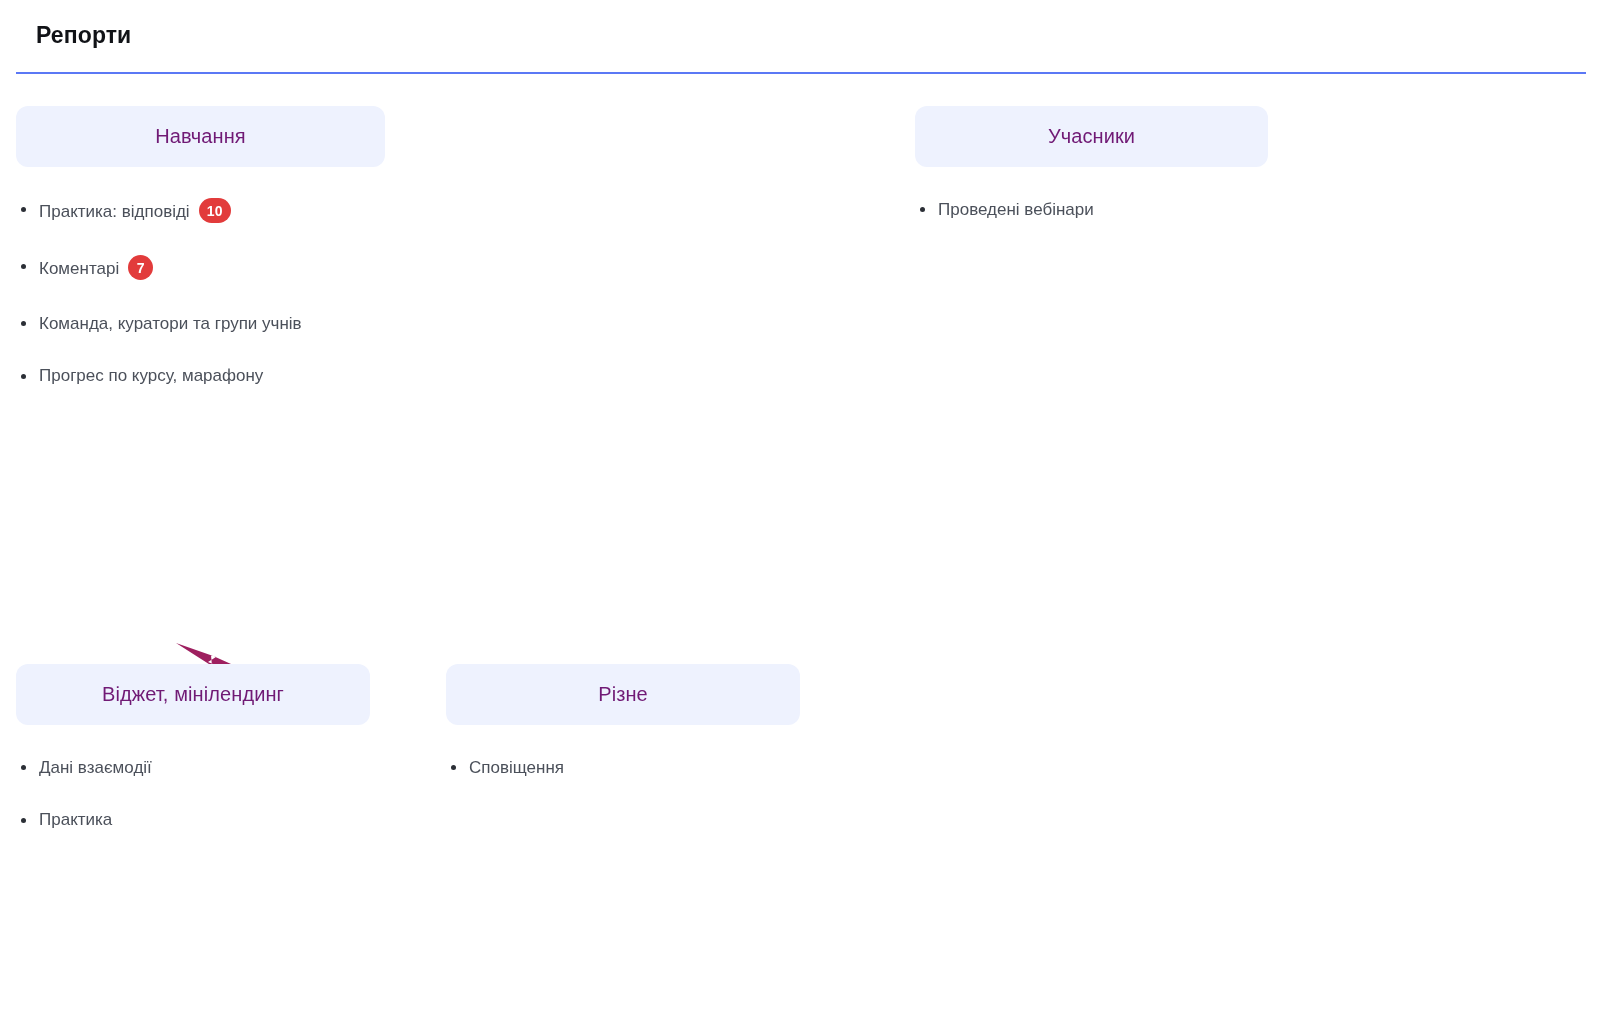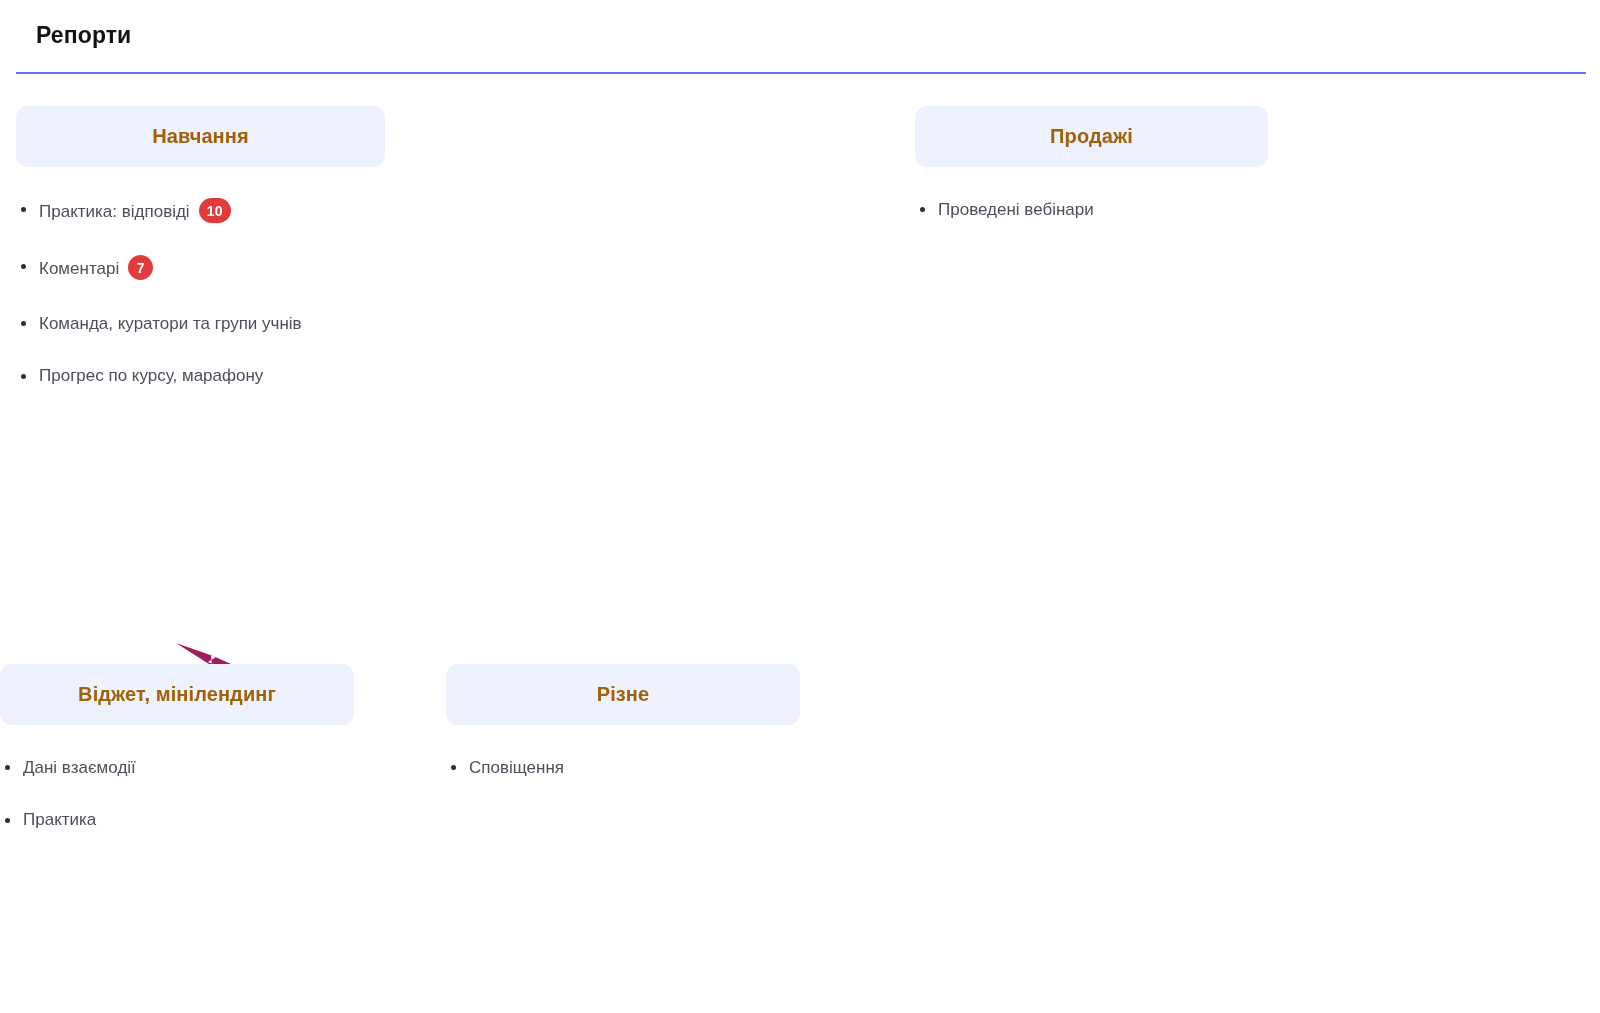--- a/index.html
+++ b/index.html
@@ -60,35 +60,35 @@
 
   .group {
     position: absolute;
     top: 0;
   }
   
   .group.g-navchannya { left: 16px;  width: 369px; }
   .group.g-prodazhi   { left: 473px; width: 353px; }
   .group.g-vebinar    { left: 915px; width: 353px; }
   
-  .group.g-vidzhet    { left: 0;  width: 354px; }
+  .group.g-vidzhet    { left: 16px;  width: 354px; }
   .group.g-rizne      { left: 446px; width: 354px; }
 
   .group-header {
     box-sizing: border-box;
     width: 100%;
     height: 61px;
     background: #eef2fe;
     border-radius: 12px;
     display: flex;
     align-items: center;
     justify-content: center;
     font-size: 20px;
-    font-weight: 700;
-    color: #a16207;
+    font-weight: 400;
+    color: #701a75;
     letter-spacing: 0.1px;
     white-space: nowrap;
   }
 
   .group-list {
     list-style: none;
     margin: 0;
     padding: 0;
   }
   .group-list li.list-item {
@@ -177,21 +177,21 @@
           <span class="item-label">Команда, куратори та групи учнів</span>
         </li>
         <li class="list-item">
           <span class="item-label">Прогрес по курсу, марафону</span>
         </li>
       </ul>
     </div>
 
 
     <div class="group g-vebinar">
-      <div class="group-header">Продажі</div>
+      <div class="group-header">Учасники</div>
       <ul class="group-list">
         <li class="list-item">
           <span class="item-label">Проведені вебінари</span>
         </li>
       </ul>
     </div>
 
     <svg class="annotation-arrow" viewBox="0 0 150 80">
       <path d="M16 19 L56 33 L48 38 L122 68 L120 62 L51 31 L52 42 Z" fill="#9e1f5f"></path>
     </svg>

